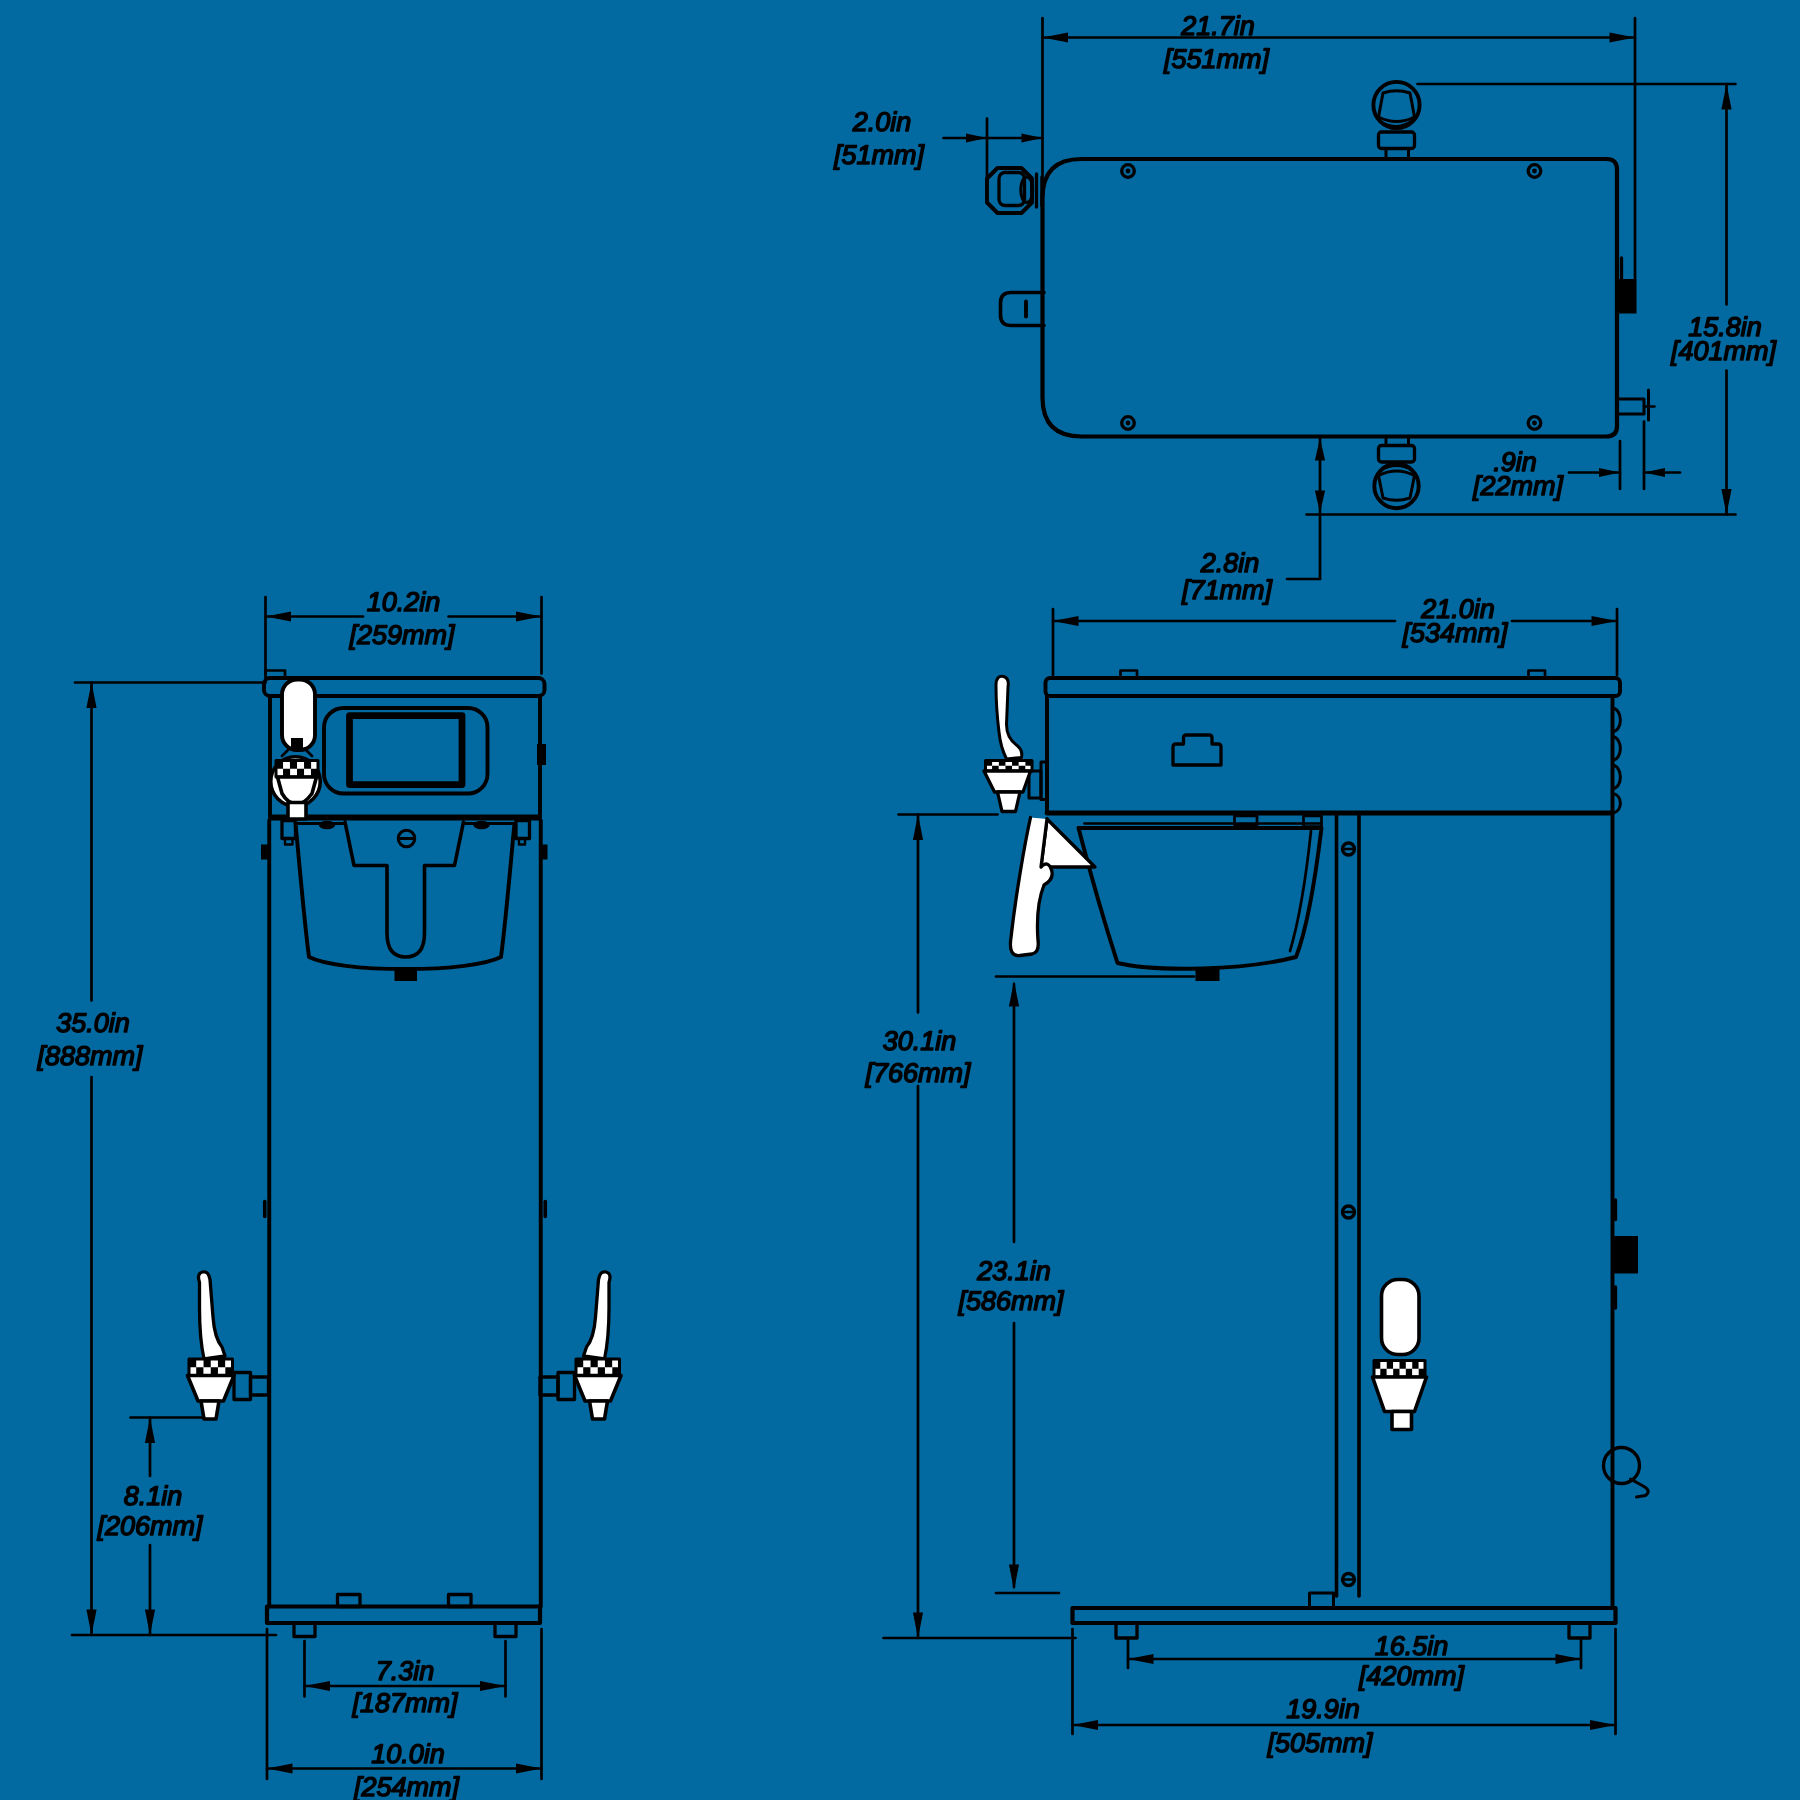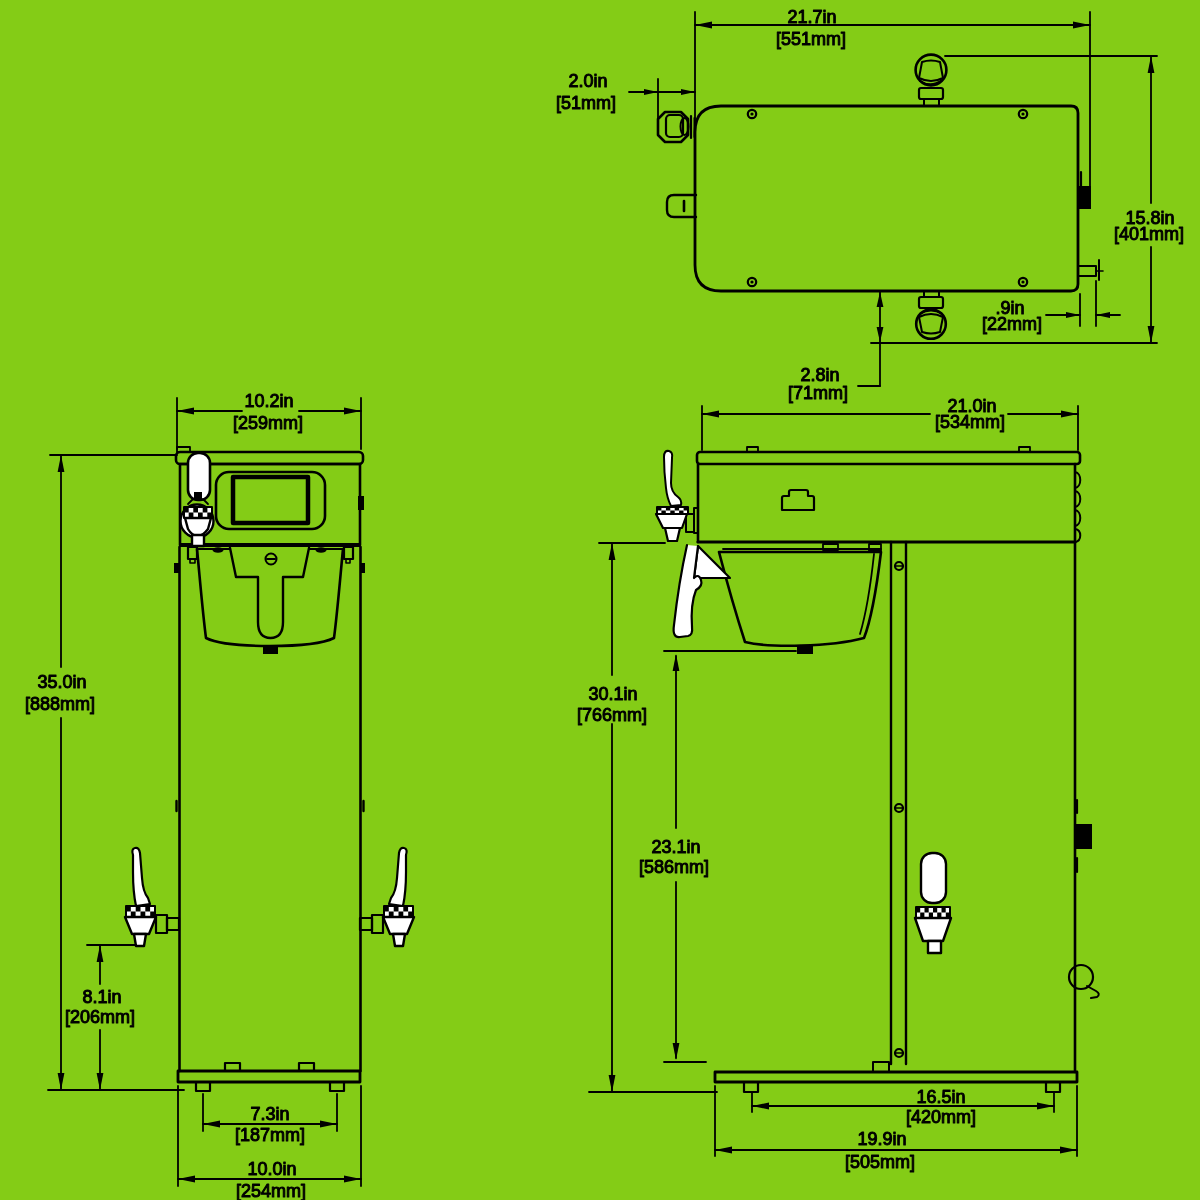--- a/index.html
+++ b/index.html
@@ -1,16 +1,16 @@
 <!DOCTYPE html>
 <html><head>
 <meta charset="utf-8">
 <style>
   html,body { margin:0; padding:0; background:#fff; }
-  #page { width:1200px; height:1200px; position:relative; background:#84cc16; }
+  #page { width:1200px; height:1200px; position:relative; background:#0369a1;font-style:italic; }
   svg text { font-family:"Liberation Sans", sans-serif; fill:#000; }
 </style>
 </head>
 <body>
 
 <div id="page">
 <svg width="1200" height="1200" viewBox="0 0 1200 1200" stroke="#000" stroke-linecap="round" stroke-linejoin="round" fill="none">
 
 <path d="M 721,106 L 1071,106 Q 1078,106 1078,113 L 1078,284 Q 1078,291 1071,291 L 721,291 Q 695,291 695,265 L 695,132 Q 695,106 721,106 Z" fill="none" stroke-width="2.8"></path>
 

